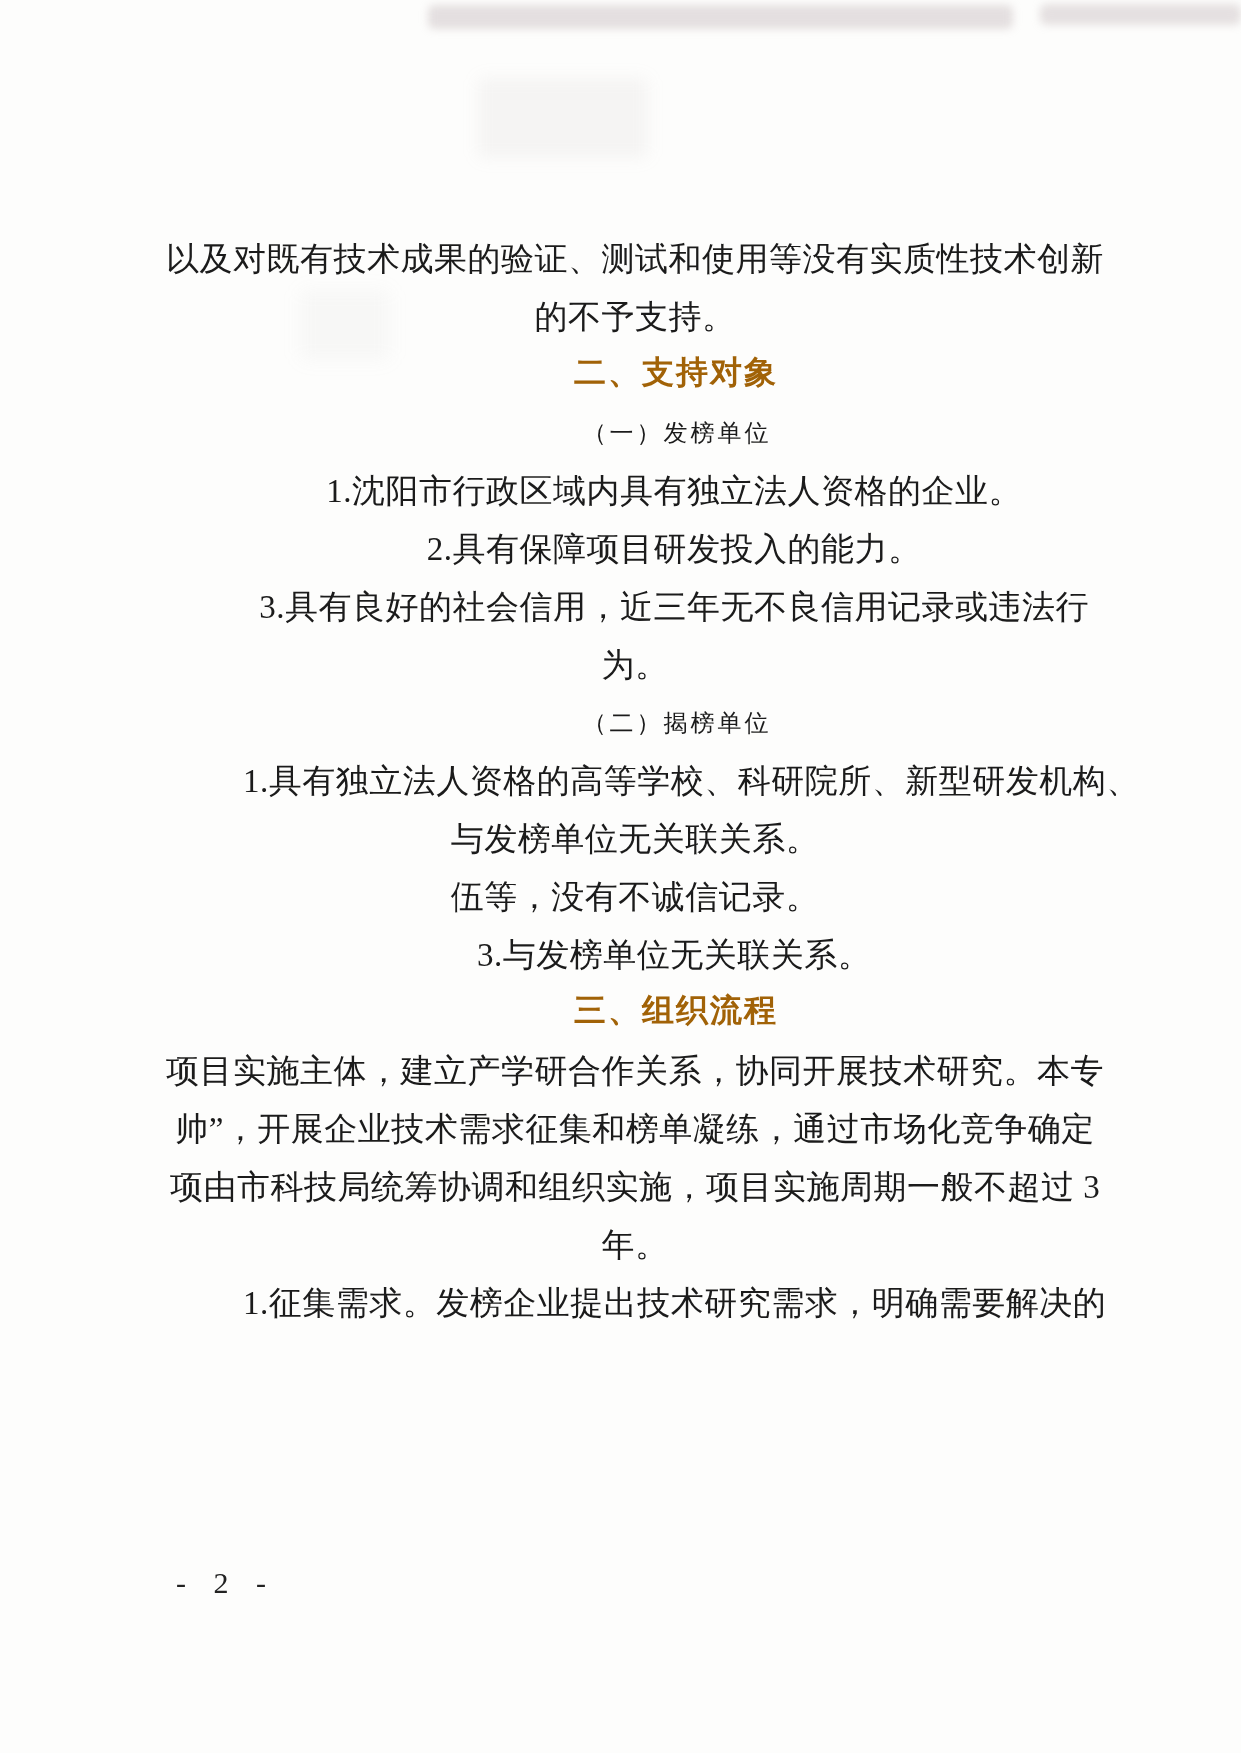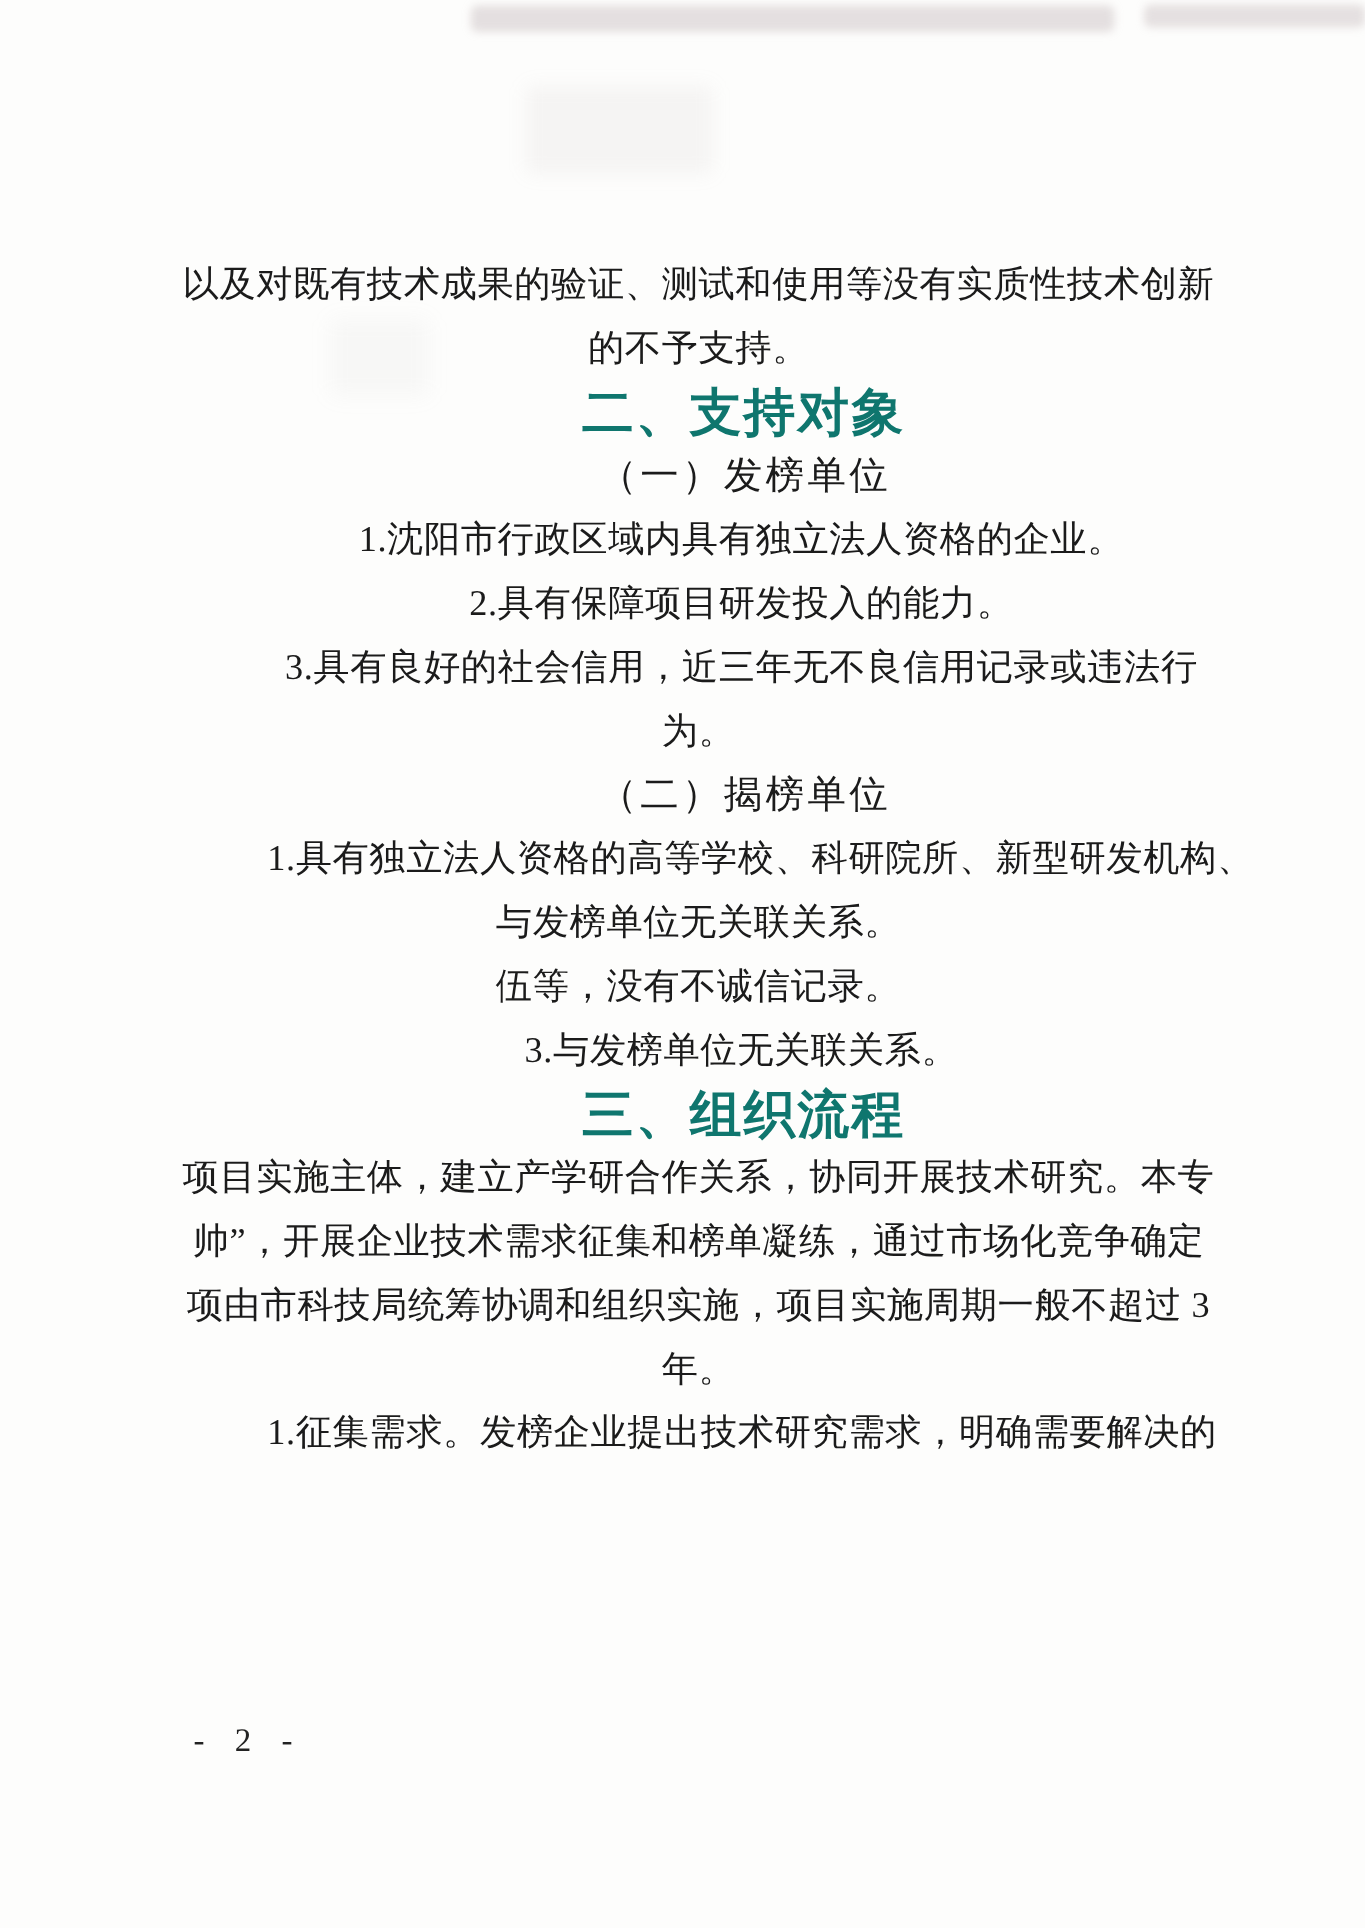--- a/index.html
+++ b/index.html
@@ -56,29 +56,29 @@
     font-size: 33px;
     letter-spacing: 0.5px;
     white-space: nowrap;
     text-align: center;
   }
   .t-indent {
     padding-left: 78px;
   }
   .t-heading {
     padding-left: 82px;
-    font-family: Liberation Sans, sans-serif;
+    font-family: Liberation Mono, monospace;
     font-weight: bold;
-    font-size: 47px;
+    font-size: 32px;
     letter-spacing: 2px;
-    color: #0f766e;
+    color: #a16207;
   }
   .t-kaiti {
     padding-left: 84px;
-    font-size: 35px;
+    font-size: 24px;
     letter-spacing: 3px;
   }
   .page-number {
     position: absolute;
     left: 176px;
     top: 1566px;
     font-size: 30px;
     letter-spacing: 7px;
     word-spacing: 6px;
     color: #222;

